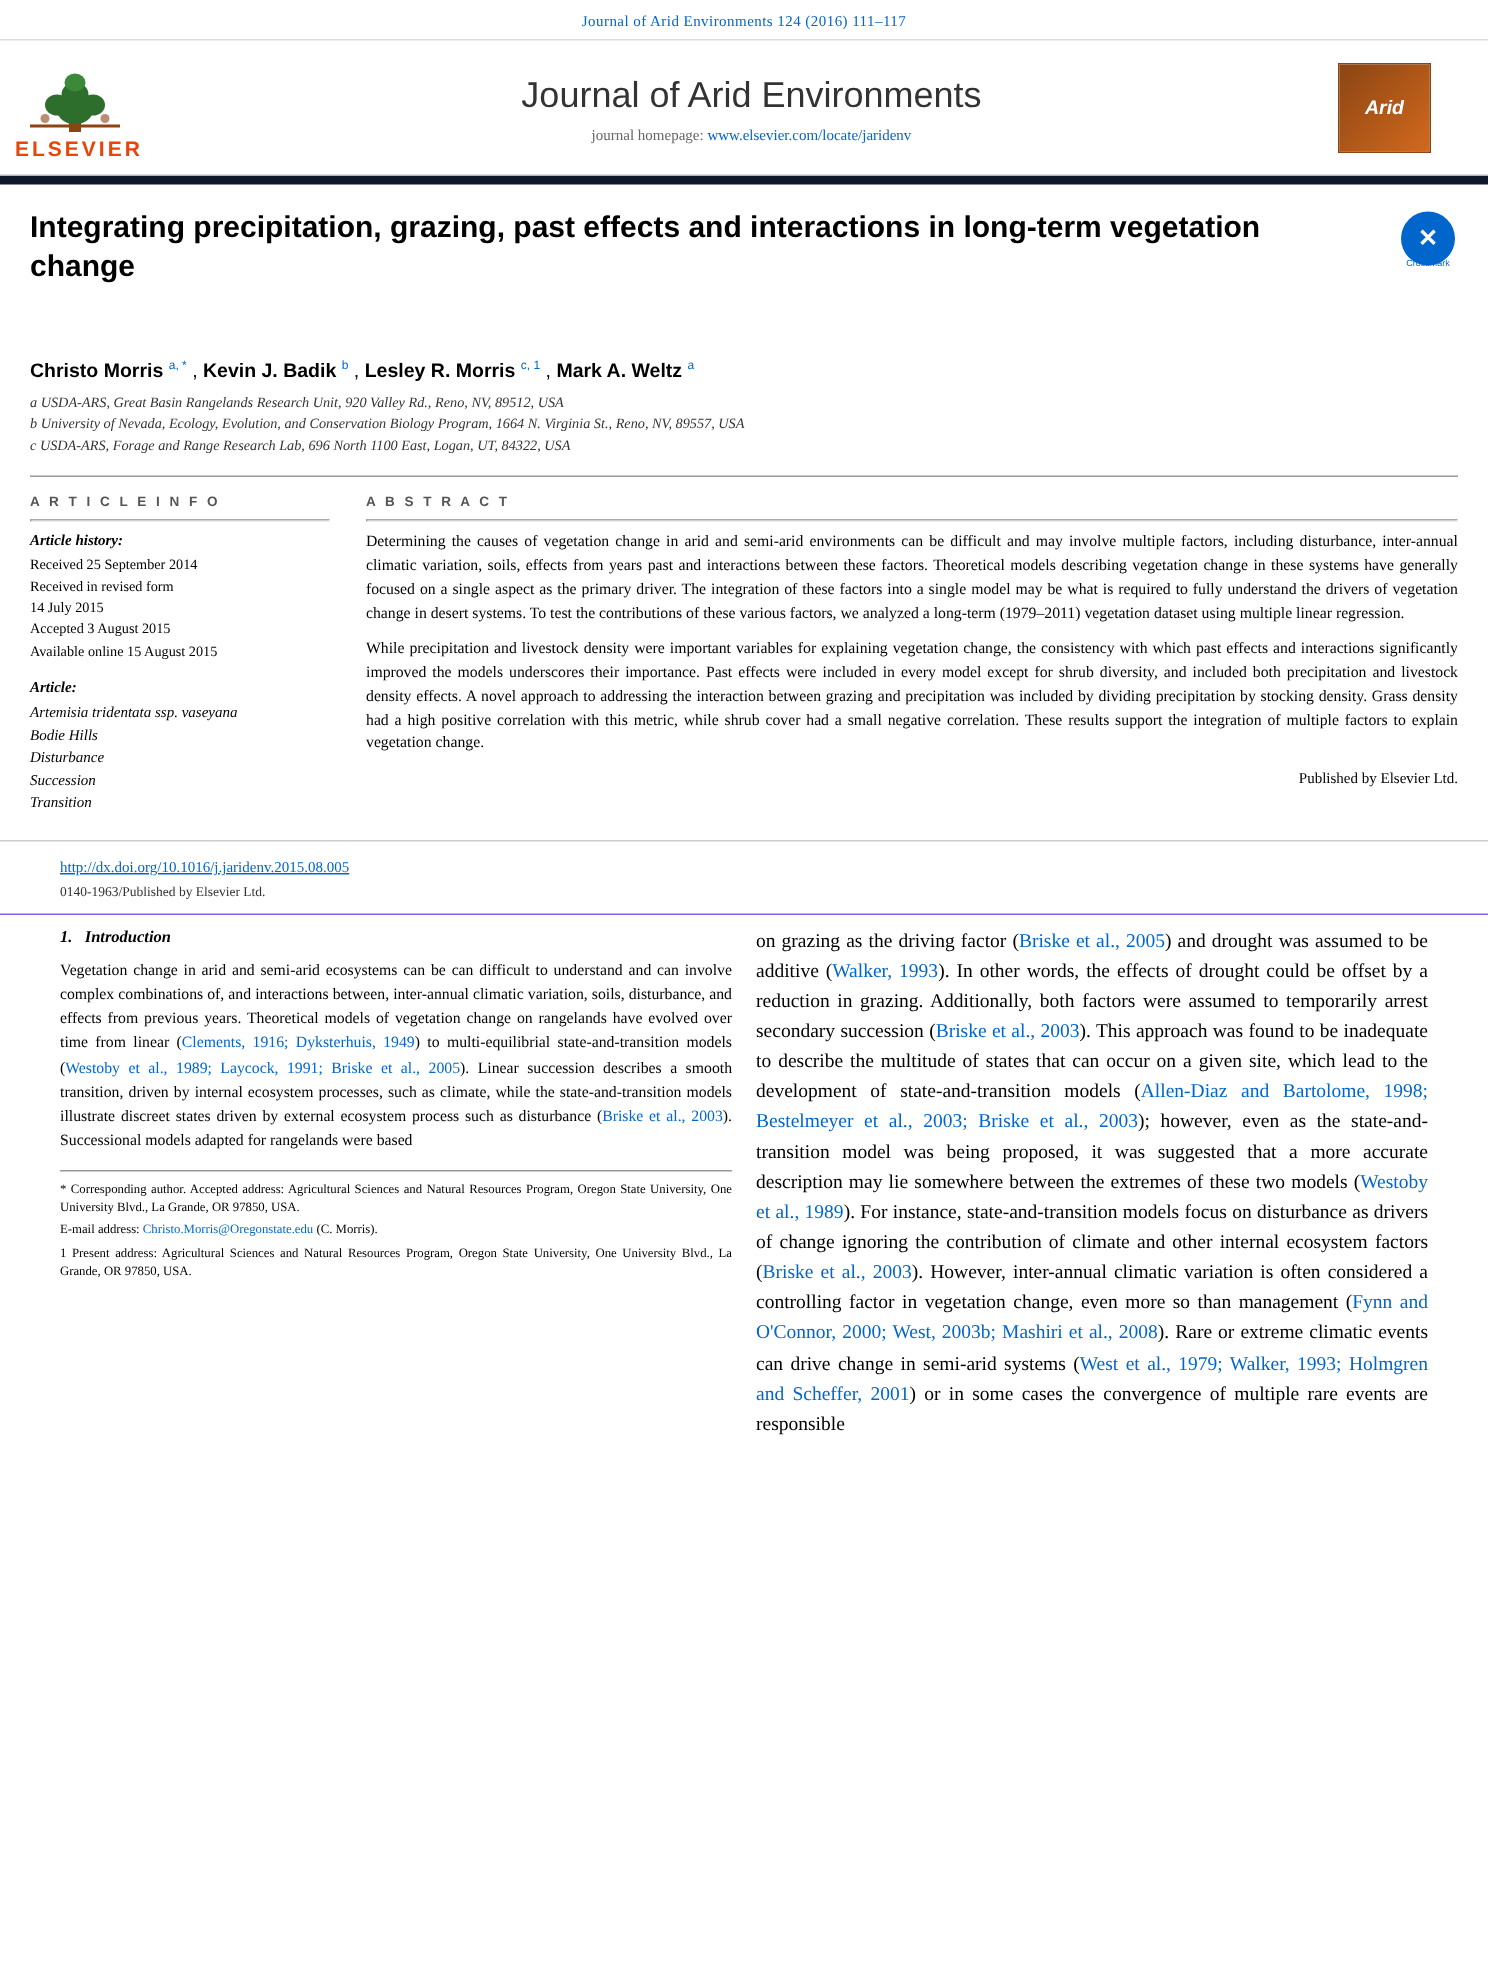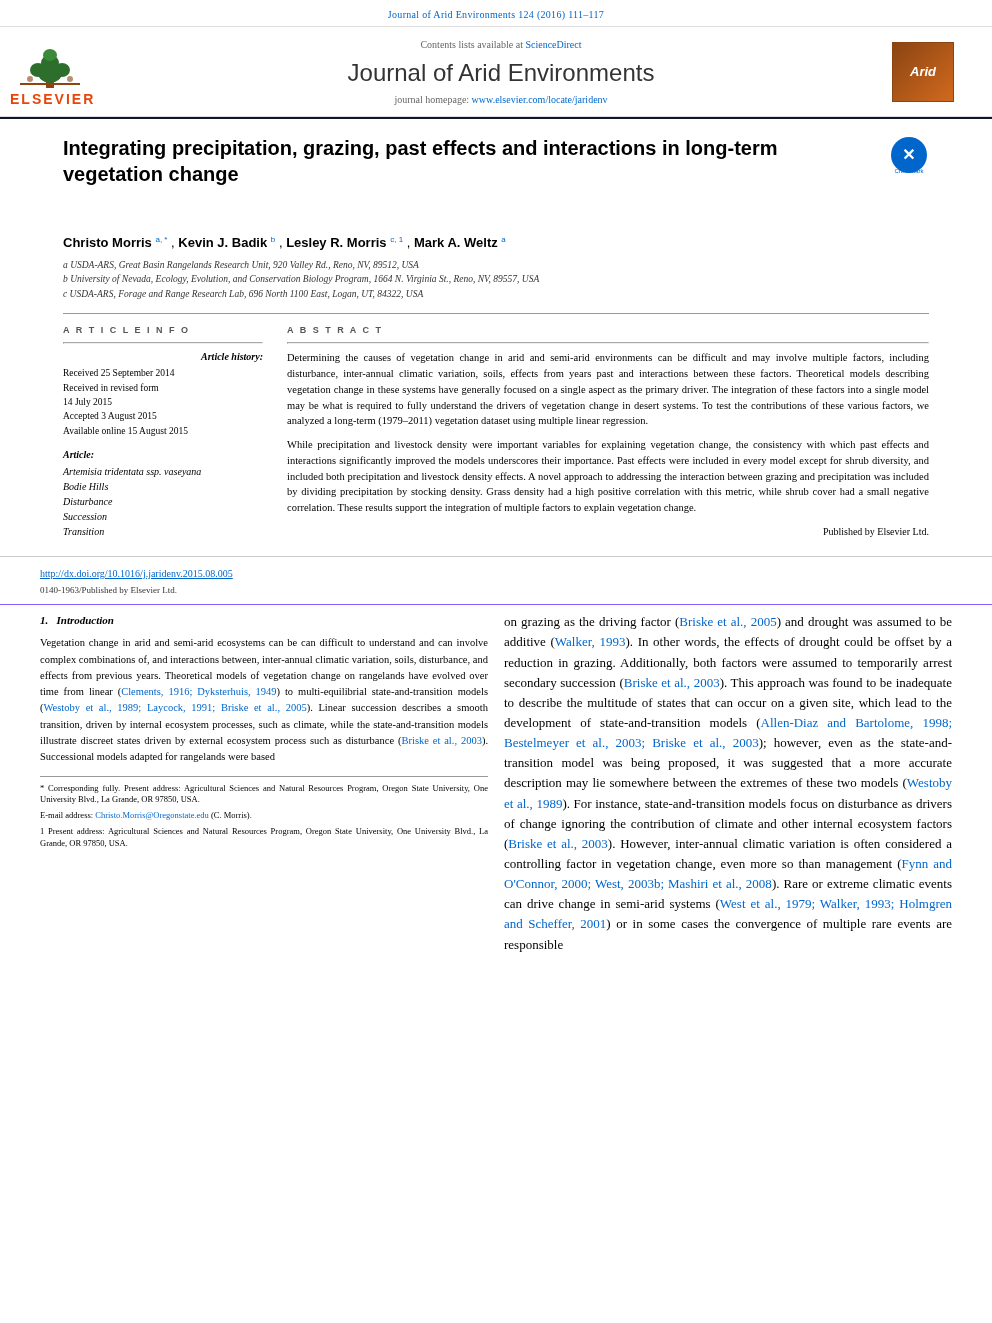--- a/index.html
+++ b/index.html
@@ -8,21 +8,21 @@
       background: #fff;
       color: #000;
       width: 992px;
       min-height: 1323px;
       font-size: 12px;
       line-height: 1.4;
     }
 
     
     .journal-header {
-      border-bottom: 2px solid #0f172a;
+      border-bottom: 6px solid #0f172a;
       padding: 6px 0 0 0;
     }
     .journal-name-bar {
       text-align: center;
       font-size: 10px;
       color: #0066cc;
       padding: 2px 0 4px 0;
       letter-spacing: 0.3px;
     }
     .journal-title-section {
@@ -91,21 +91,21 @@
       color: #fff;
       font-size: 11px;
       font-weight: bold;
       font-family: Arial, sans-serif;
       text-align: center;
       padding: 4px;
     }
 
     
     .article-content {
-      padding: 16px 63px;
+      padding: 16px 20px;
     }
 
     
     .article-title-section {
       display: flex;
       align-items: flex-start;
       margin-bottom: 12px;
       padding-bottom: 8px;
     }
     .article-title {
@@ -174,21 +174,20 @@
       font-family: Arial, sans-serif;
       color: #555;
       margin-bottom: 6px;
       text-transform: uppercase;
     }
     .article-history-title {
       font-size: 10px;
       font-style: italic;
       font-weight: bold;
       margin-bottom: 3px;
-      text-align: right;
     }
     .history-item {
       font-size: 9.5px;
       margin-bottom: 1px;
     }
     .keywords-title {
       font-size: 10px;
       font-style: italic;
       font-weight: bold;
       margin-top: 10px;
@@ -310,24 +309,20 @@
         <ellipse cx="52" cy="35" rx="8" ry="7" fill="#2d6e2d"></ellipse>
         <rect x="10" y="48" width="60" height="2" fill="#8B4513"></rect>
 
         <circle cx="20" cy="44" r="3" fill="#8B4513" opacity="0.6"></circle>
         <circle cx="60" cy="44" r="3" fill="#8B4513" opacity="0.6"></circle>
       </svg>
       <div class="elsevier-text">ELSEVIER</div>
     </div>
 
     <div class="journal-center-title">
-      <div class="contents-line">
-        <span>Contents lists available at</span>
-        <span class="contents-link" style="cursor:pointer;">ScienceDirect</span>
-      </div>
       <div class="main-journal-title">Journal of Arid Environments</div>
       <div class="journal-homepage">
         <span>journal homepage:</span>
         <span class="journal-homepage-link" style="cursor:pointer;">www.elsevier.com/locate/jaridenv</span>
       </div>
     </div>
 
     <div class="arid-logo-box">
       <div class="arid-logo">
         <span style="font-size:13px; font-weight:bold; font-style:italic;">Arid</span>
@@ -413,21 +408,21 @@
         <span>1.</span>
         &nbsp;
         <span>Introduction</span>
       </div>
       <p class="body-para">
         Vegetation change in arid and semi-arid ecosystems can be can difficult to understand and can involve complex combinations of, and interactions between, inter-annual climatic variation, soils, disturbance, and effects from previous years. Theoretical models of vegetation change on rangelands have evolved over time from linear (<span class="ref-link">Clements, 1916; Dyksterhuis, 1949</span>) to multi-equilibrial state-and-transition models (<span class="ref-link">Westoby et al., 1989; Laycock, 1991; Briske et al., 2005</span>). Linear succession describes a smooth transition, driven by internal ecosystem processes, such as climate, while the state-and-transition models illustrate discreet states driven by external ecosystem process such as disturbance (<span class="ref-link">Briske et al., 2003</span>). Successional models adapted for rangelands were based
       </p>
 
       <div class="footnotes">
         <div class="footnote-item">
-          <span>* Corresponding fully. Present address: Agricultural Sciences and Natural Resources Program, Oregon State University, One University Blvd., La Grande, OR 97850, USA.</span>
+          <span>* Corresponding author. Accepted address: Agricultural Sciences and Natural Resources Program, Oregon State University, One University Blvd., La Grande, OR 97850, USA.</span>
         </div>
         <div class="footnote-item">
           E-mail address: <span class="footnote-link">Christo.Morris@Oregonstate.edu</span> (C. Morris).
         </div>
         <div class="footnote-item">
           <span>1 Present address: Agricultural Sciences and Natural Resources Program, Oregon State University, One University Blvd., La Grande, OR 97850, USA.</span>
         </div>
       </div>
     </div>
 

